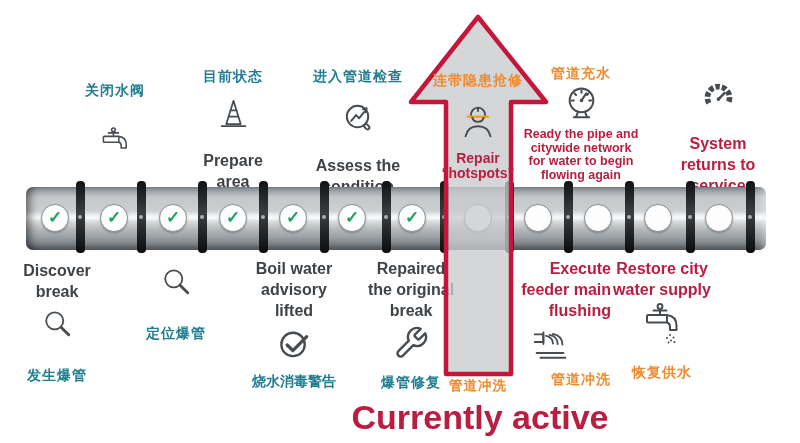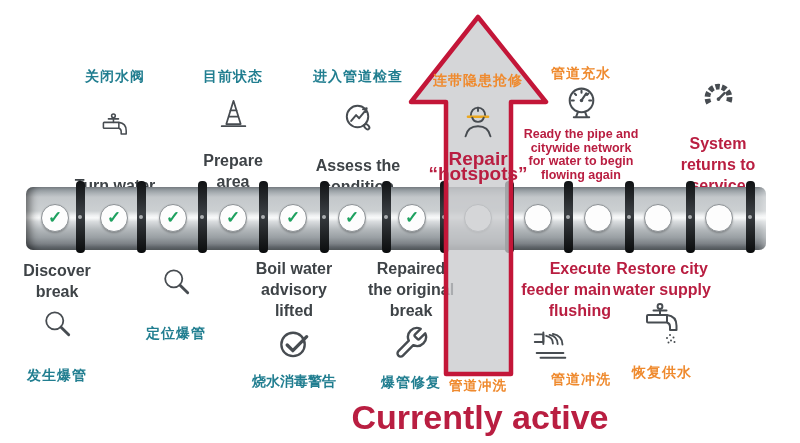--- a/index.html
+++ b/index.html
@@ -89,21 +89,21 @@
       <div class="band" style="left: 686px;"></div>
       <div class="node" style="left: 644px;"></div>
       <div class="band" style="left: 746px;"></div>
       <div class="node" style="left: 705px;"></div>
     </div>
 
   <svg id="arrow-svg" width="800" height="443" viewBox="0 0 800 443">
     <polygon points="478,17 546,102 511,102 511,374 446,374 446,102 411,102"></polygon>
   </svg>
 
-  <div class="col" style="left:50px;top:66px;width:130px;">
+  <div class="col" style="left:50px;top:80px;width:130px;">
     <div class="zh c-teal">关闭水阀</div>
     <div class="iconbox" style="height:65px;padding-top:24px;">
       <svg class="ic" width="34" height="34" viewBox="0 0 44 40">
         <circle cx="20" cy="5.5" r="2.4"></circle>
           <path d="M13.5 9.5h13M20 9.5v4.5"></path>
         <rect x="7" y="14" width="20" height="7.5" rx="1"></rect>
         <path d="M27 14c7 .8 9.5 5.7 9.5 10.8V29h-6.5v-3.2c0-2.6-1.2-3.8-3-4.3"></path>
       </svg>
     </div>
     <div class="en c-dark">Turn water
@@ -143,21 +143,21 @@
     <div class="zh c-orange">连带隐患抢修</div>
     <div class="iconbox" style="height:53px;padding-top:8px;">
       <svg class="ic" width="46" height="46" viewBox="0 0 48 48">
         <path d="M16.5 18.5c0-5 3.2-8.5 7.5-8.5s7.5 3.5 7.5 8.5"></path>
         <path d="M24 10v3.5"></path>
         <path class="y" d="M13.5 19.5h21"></path>
         <path d="M18 20.5a6.3 6.3 0 0 0 12 0"></path>
         <path d="M11 40c1.6-7.5 6.3-10.5 13-10.5S35.4 32.5 37 40"></path>
       </svg>
     </div>
-    <div class="en c-crimson" style="font-size:19px;line-height:15px;">Repair
+    <div class="en c-crimson" style="font-size:14px;line-height:15px;">Repair
 “hotspots”</div>
   </div>
 
   <div class="col" style="left:506px;top:63px;width:150px;">
     <div class="zh c-orange">管道充水</div>
     <div class="iconbox" style="height:44px;padding-top:1px;">
       <svg class="ic" width="41" height="41" viewBox="0 0 40 40">
         <circle cx="20" cy="16" r="11.5"></circle>
         <circle class="fillp" cx="20" cy="16" r="1.7"></circle>
         <path d="M20 16l4.6-6.8"></path>

